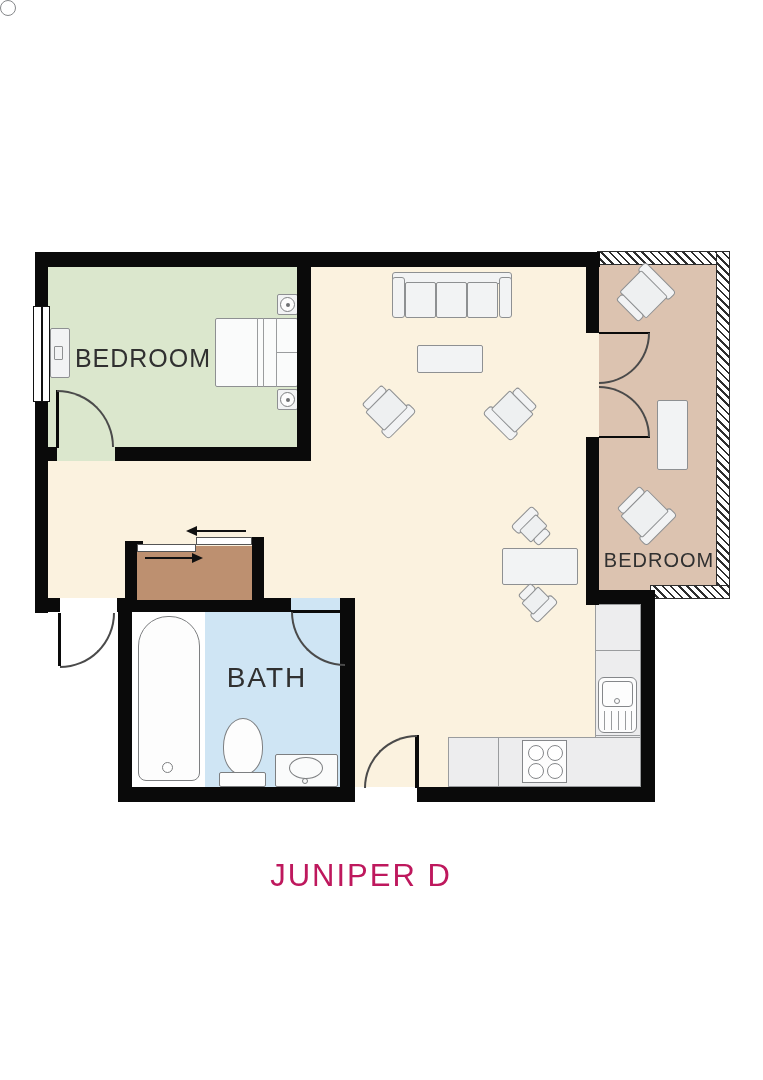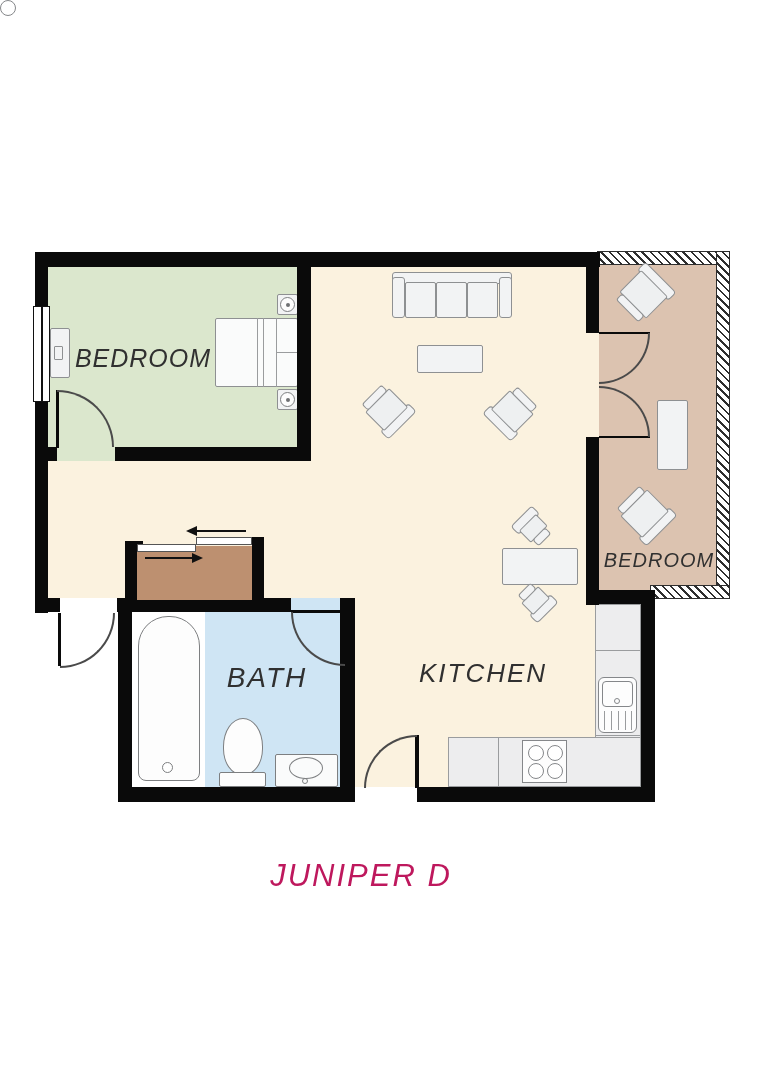--- a/index.html
+++ b/index.html
@@ -1,18 +1,18 @@
 <!DOCTYPE html>
 <html><head>
 <meta charset="utf-8">
 <style>
   html,body{margin:0;padding:0;}
   body{width:763px;height:1080px;background:#ffffff;position:relative;overflow:hidden;
        font-family:"Liberation Sans", sans-serif;}
-  .abs{position:absolute;font-style:italic;}
+  .abs{position:absolute;}
   .wall{position:absolute;background:#0a0a0a;}
   .floor{position:absolute;}
   .furn{position:absolute;background:#f2f3f4;border:1px solid #8e9092;border-radius:2px;box-sizing:border-box;}
   .label{position:absolute;color:#303030;white-space:nowrap;transform:translate(-50%,-50%);}
   .arc{position:absolute;box-sizing:border-box;}
   .arc-tr{border-top:2px solid #4a4a4a;border-right:2px solid #4a4a4a;border-top-right-radius:100%;}
   .arc-br{border-bottom:2px solid #4a4a4a;border-right:2px solid #4a4a4a;border-bottom-right-radius:100%;}
   .arc-bl{border-bottom:2px solid #4a4a4a;border-left:2px solid #4a4a4a;border-bottom-left-radius:100%;}
   .arc-tl{border-top:2px solid #4a4a4a;border-left:2px solid #4a4a4a;border-top-left-radius:100%;}
   .leaf{position:absolute;background:#0a0a0a;}
@@ -179,16 +179,15 @@
   <div class="arc arc-tl" style="left:364px;top:735px;width:53px;height:53px;"></div>
 
   <div class="leaf" style="left:599px;top:332px;width:51px;height:2px;"></div>
   <div class="arc arc-br" style="left:599px;top:333px;width:51px;height:51px;"></div>
   <div class="leaf" style="left:599px;top:436px;width:51px;height:2px;"></div>
   <div class="arc arc-tr" style="left:599px;top:386px;width:51px;height:51px;"></div>
 
   <div class="label" style="left:143px;top:358px;font-size:25px;letter-spacing:1px;">BEDROOM</div>
   <div class="label" style="left:659px;top:560px;font-size:20px;letter-spacing:1px;">BEDROOM</div>
   <div class="label" style="left:267px;top:678px;font-size:28px;letter-spacing:2px;">BATH</div>
-  <div class="label" style="left:483px;top:673px;font-size:26px;letter-spacing:2px;">KITCHEN</div>
   <div class="label" style="left:361px;top:876px;font-size:31px;letter-spacing:2px;color:#be185d;">JUNIPER D</div>
 
 </div>
 
 </body></html>

